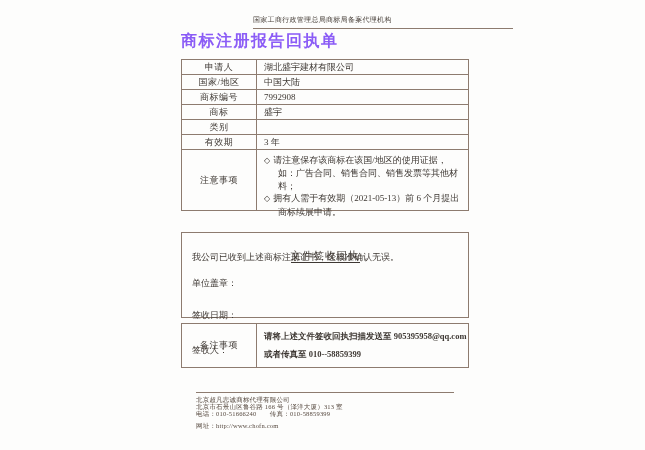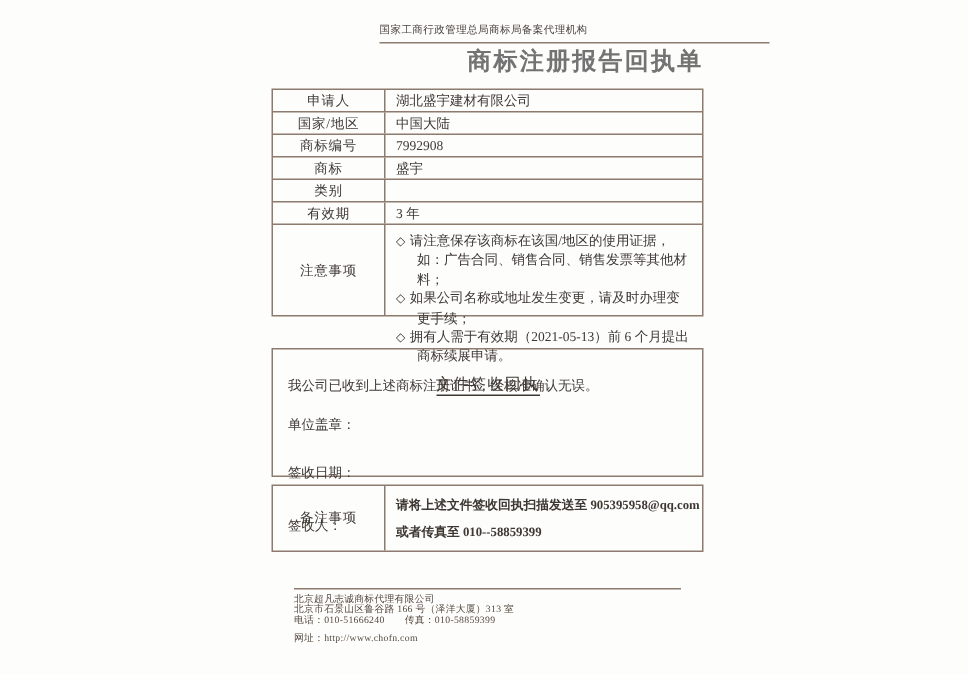--- a/index.html
+++ b/index.html
@@ -16,22 +16,22 @@
   .agency-note{
     position:absolute;top:15px;left:253px;width:260px;
     text-align:left;
     font-size:7px;letter-spacing:0.3px;color:#4a423c;
     border-bottom:1px solid #8d7b6f;
     padding-bottom:3px;
   }
   
   .doc-title{
     position:absolute;top:31px;left:181px;width:288px;
-    text-align:right;
-    font-size:16px;font-weight:bold;letter-spacing:1.5px;color:#737373;
+    text-align:left;
+    font-size:16px;font-weight:bold;letter-spacing:1.5px;color:#8b5cf6;
   }
   
   .info-table{
     position:absolute;top:59px;left:181px;width:288px;
     border:1px solid #8d7b6f;
     box-sizing:border-box;
     font-size:9px;
   }
   .t-row{display:flex;border-bottom:1px solid #8d7b6f;}
   .t-row:last-child{border-bottom:none;}
@@ -128,21 +128,20 @@
       <div class="t-label">类别</div>
     </div>
     <div class="t-row row-h">
       <div class="t-label">有效期</div>
       <div class="t-value">3 年</div>
     </div>
     <div class="t-row notes-row">
       <div class="t-label">注意事项</div>
       <div class="notes-cell">
         <div class="note-item"><span class="bullet">◇</span><span>请注意保存该商标在该国/地区的使用证据，如：广告合同、销售合同、销售发票等其他材料；</span></div>
-        <div class="note-item"><span class="bullet">◇</span><span>如果公司名称或地址发生变更，请及时办理变更手续；</span></div>
         <div class="note-item"><span class="bullet">◇</span><span>拥有人需于有效期（2021-05-13）前 6 个月提出商标续展申请。</span></div>
       </div>
     </div>
   </div>
 
   <div class="receipt-box">
     <div class="receipt-title"><span>文件签收回执</span></div>
     <div class="receipt-statement">我公司已收到上述商标注册证书，经核准确认无误。</div>
     <div class="seal-label">单位盖章：</div>
     <div class="signer-label">签收人：</div>

